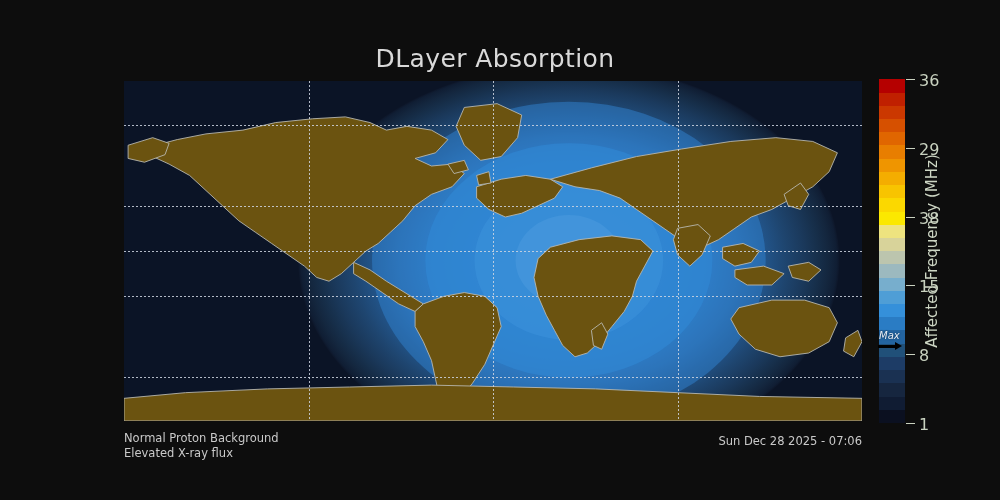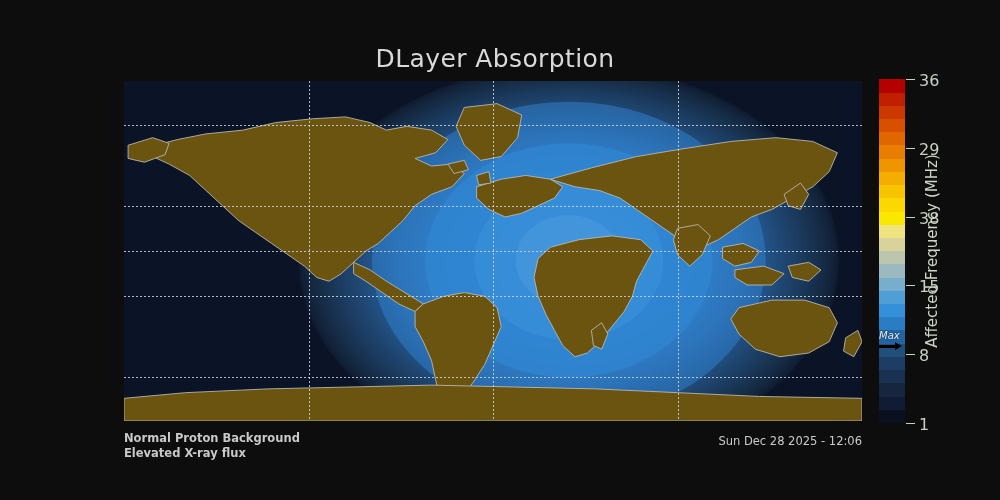--- a/index.html
+++ b/index.html
@@ -60,21 +60,21 @@
   .max-marker .max-arrow i{
     position:absolute;left:1px;top:3px;width:19px;height:3px;background:#000;display:block;
   }
   .max-marker .max-arrow b{
     position:absolute;left:18px;top:0;width:0;height:0;display:block;
     border-top:4.5px solid transparent;border-bottom:4.5px solid transparent;
     border-left:7px solid #000;
   }
 
   
-  .cap-left{position:absolute;left:124px;font-size:11.5px;color:#c9c9c9;font-weight:bold;}
+  .cap-left{position:absolute;left:124px;font-size:11.5px;color:#c9c9c9;}
   .cap-right{position:absolute;right:138px;top:434px;font-size:11.5px;color:#c9c9c9;}
   .footer{
     position:absolute;left:11px;top:478px;font-size:11.5px;color:#bdbdbd;
     font-style:italic;font-family:"DejaVu Sans","Liberation Sans",sans-serif;
   }
 </style>
 </head>
 <body>
 
 <div id="root">
@@ -229,15 +229,15 @@
       <div class="cb-lab" style="top: 147.8px; left: 919px; position: absolute;">29</div>
       <div class="cb-tick" style="top: 79px; left: 906px; position: absolute;"></div>
       <div class="cb-lab" style="top: 79px; left: 919px; position: absolute;">36</div>
     </div>
   <div id="cb-axis-title">
     <span>Affected Frequency (MHz)</span>
   </div>
 
   <div class="cap-left" style="top:431px">Normal Proton Background</div>
   <div class="cap-left" style="top:446px">Elevated X-ray flux</div>
-  <div class="cap-right">Sun Dec 28 2025 - 12:06</div>
+  <div class="cap-right">Sun Dec 28 2025 - 07:06</div>
 
 </div>
 
 </body></html>

